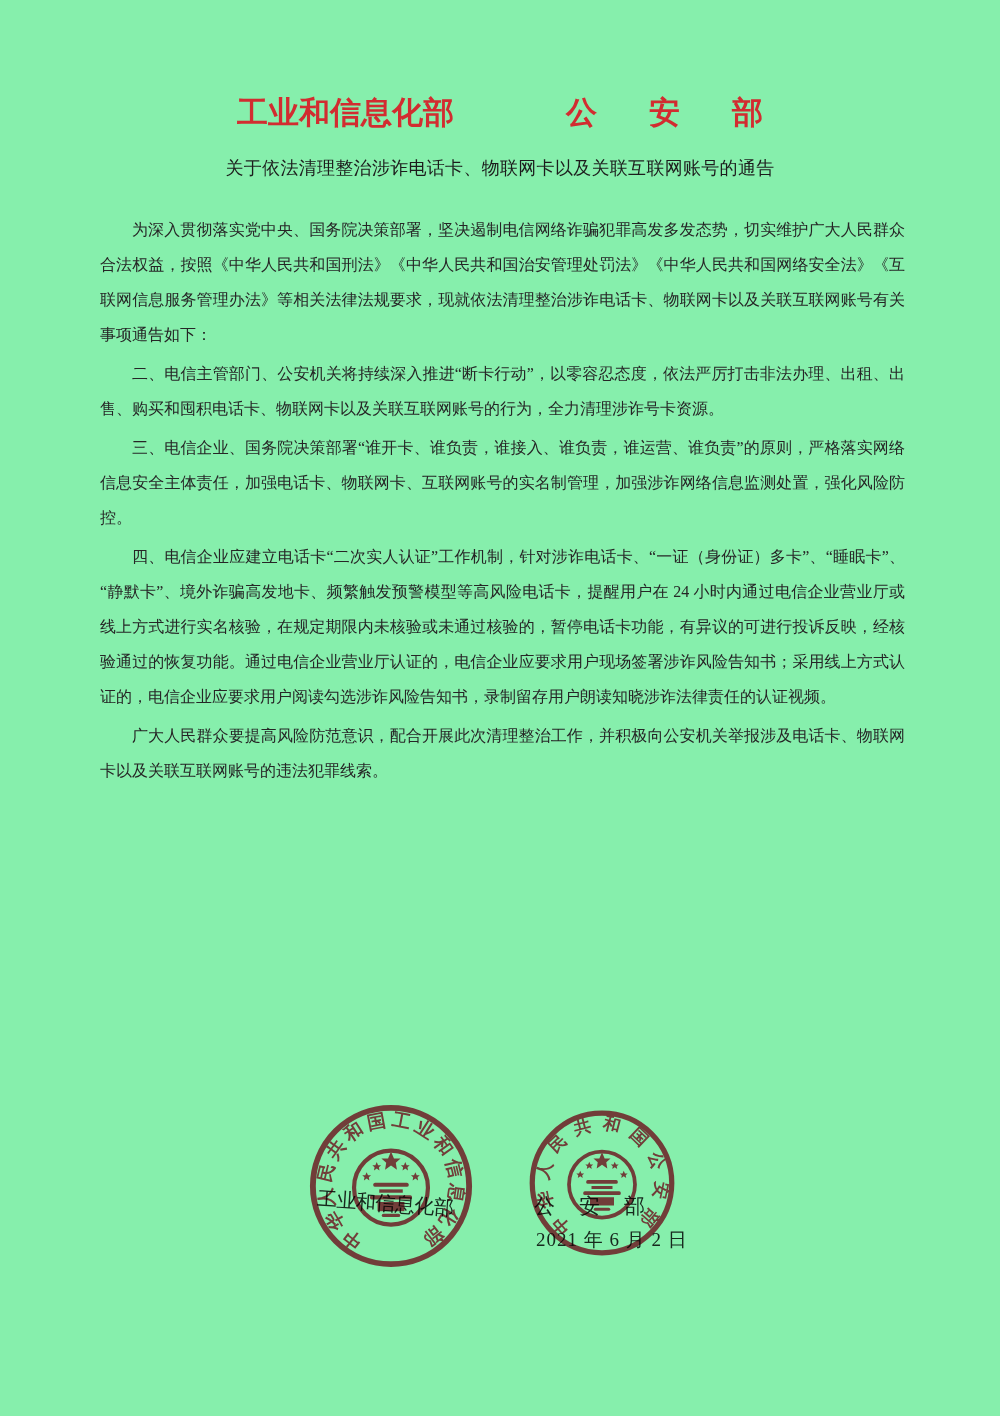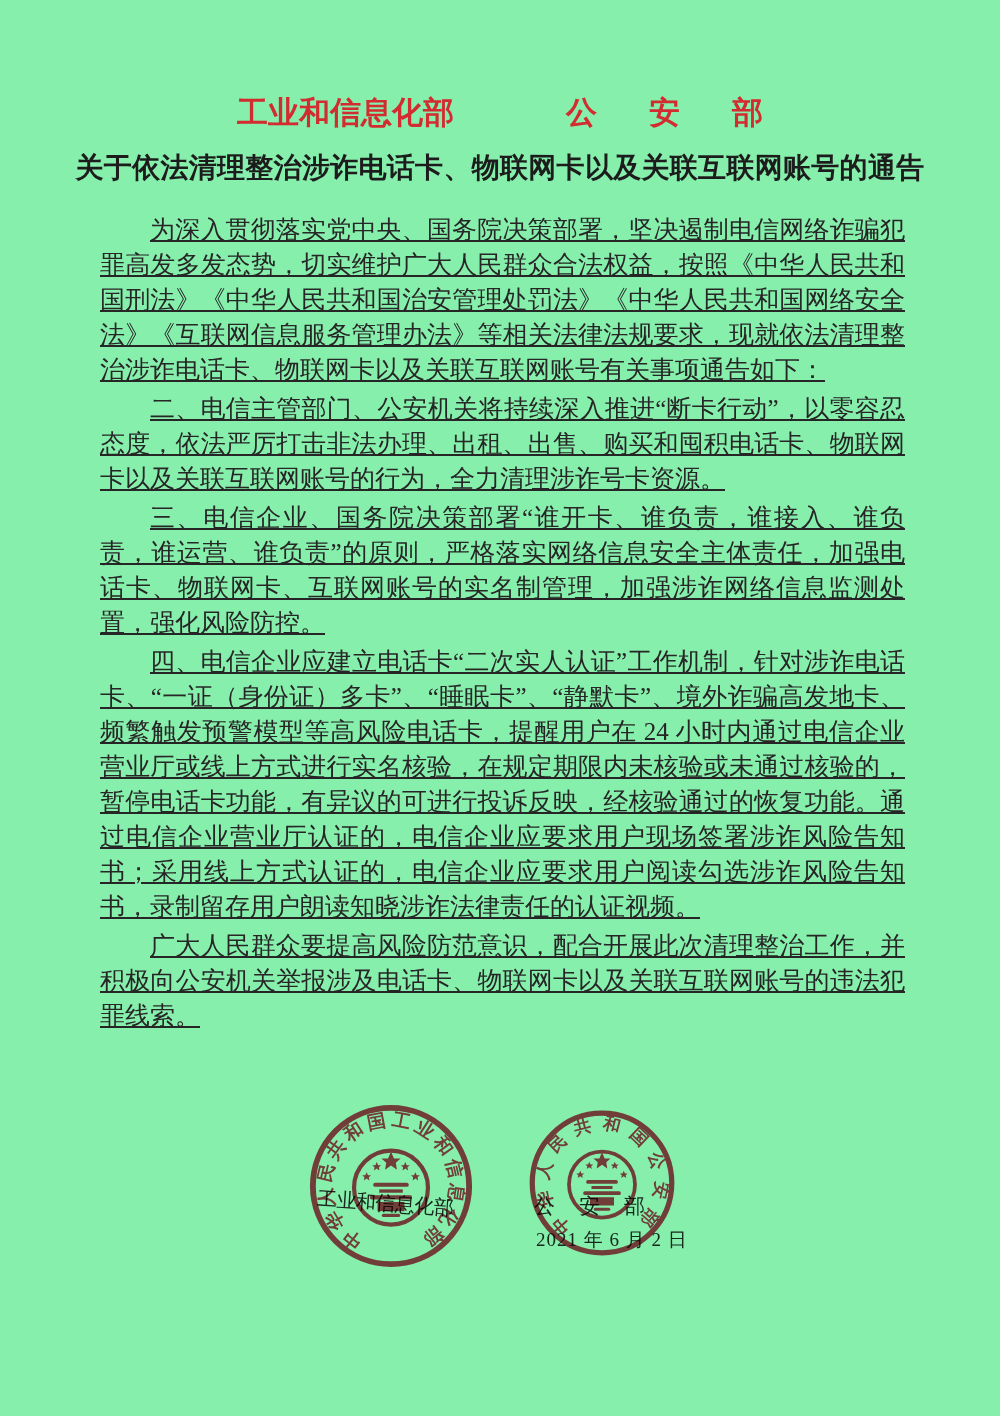--- a/index.html
+++ b/index.html
@@ -25,34 +25,33 @@
     font-weight: 700;
     font-size: 31px;
     color: #d22c30;
     line-height: 38px;
   }
   .ministry-spaced { letter-spacing: 52px; margin-right: -52px; }
   .doc-title {
     margin-top: 20px;
     text-align: center;
     font-family: "Liberation Sans", "DejaVu Sans", sans-serif;
-    font-weight: 700;
-    font-size: 28px;
+    font-weight: 400;
+    font-size: 18px;
     line-height: 32px;
     color: #1c1c1c;
     letter-spacing: 0.3px;
   }
   
   .doc-body {
     padding: 28px 95px 0 100px;
-    font-size: 25px;
+    font-size: 16px;
     line-height: 35px;
     text-align: justify;
     color: #262626;
-    text-decoration: underline;
   }
   .doc-body p { text-indent: 2em; margin-bottom: 4px; }
   .doc-body p.condensed { letter-spacing: -1.5px; }
   
   .seals {
     position: absolute;
     left: 0; top: 1100px;
     width: 1000px; height: 220px;
   }
   .seal {

